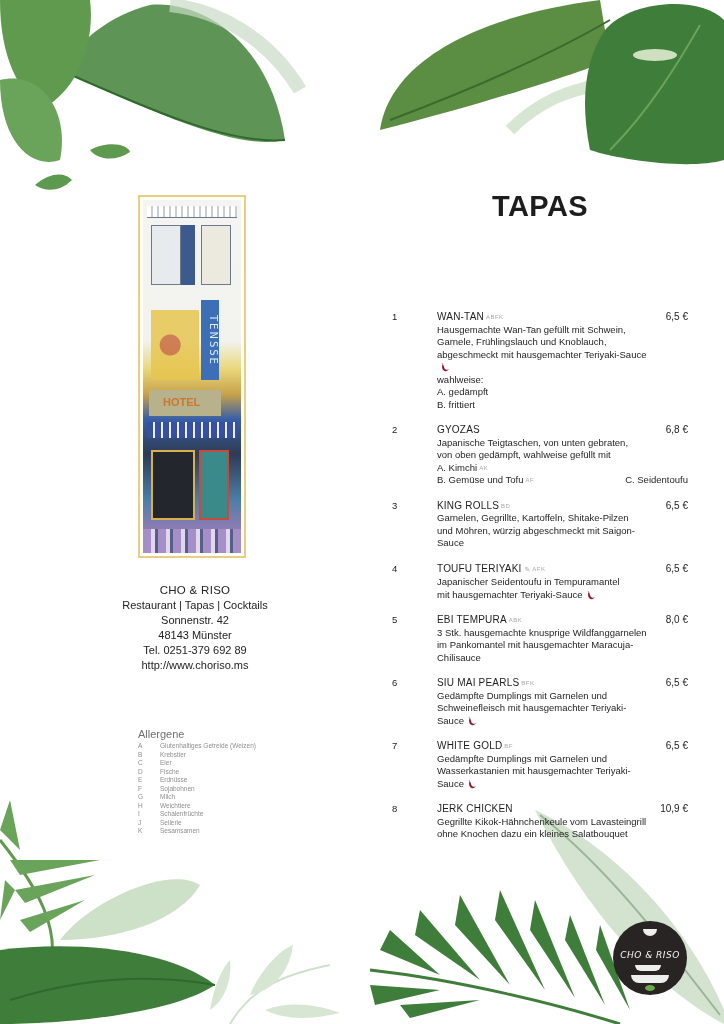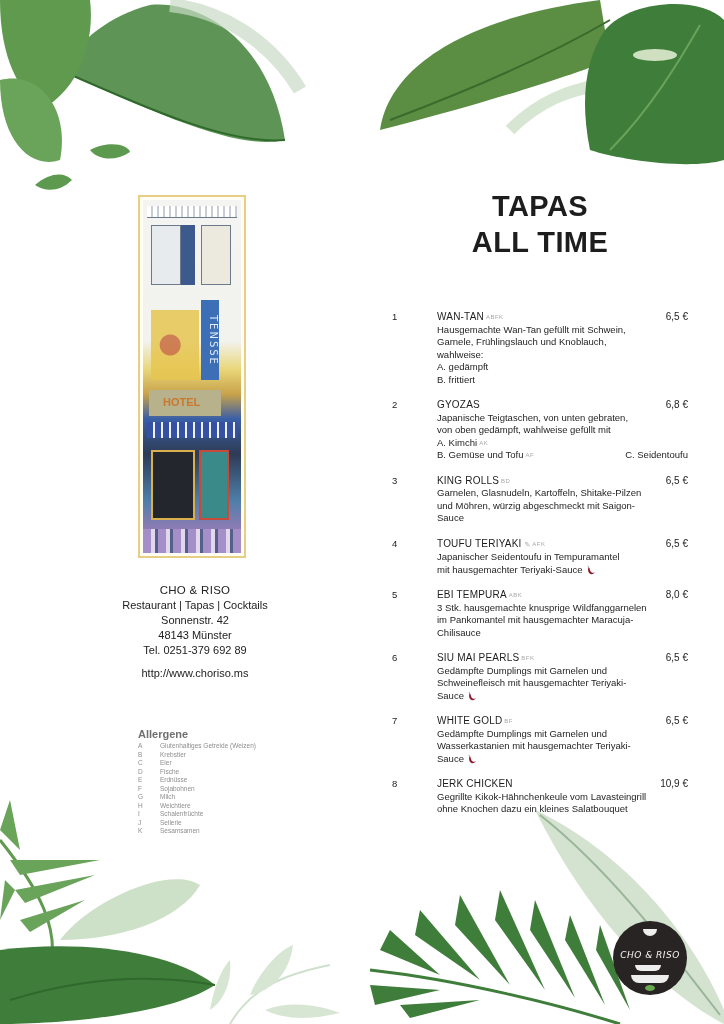--- a/index.html
+++ b/index.html
@@ -26,24 +26,24 @@
   .art .swirl { position:absolute; left:8px; top:110px; width:48px; height:70px; background: radial-gradient(circle at 40% 50%, #c86b3a 0 10px, #e6c54f 11px 40px); opacity:.85; }
   .art .hotel { position:absolute; left:6px; top:190px; width:72px; height:26px; background:#b7b28c; color:#c9782e; font-size:11px; font-weight:bold; padding:6px 11px 0 14px; }
   .art .awning { position:absolute; left:4px; top:222px; right:4px; height:16px; background: repeating-linear-gradient(90deg,#3451a3 0 6px,#f2f2f2 6px 8px); }
   .art .door { position:absolute; left:8px; top:250px; width:44px; height:70px; background:#23262d; border:2px solid #d9b04d; }
   .art .door2 { position:absolute; left:56px; top:250px; width:30px; height:70px; background:#3a8a8a; border:2px solid #c64b3a; }
   .art .base { position:absolute; left:0; bottom:0; right:0; height:24px; background: repeating-linear-gradient(90deg,#a58fc8 0 8px,#e3d7ee 8px 12px,#55608a 12px 15px); }
 
   .info { position: absolute; left: 100px; top: 583px; width: 190px; text-align: center; font-size: 11px; line-height: 15px; color: #222; }
   .info .name { font-size: 11.5px; letter-spacing: .3px; }
   .info .tag { }
-  .info .addr { margin-bottom: 8px; }
+  .info .addr { }
 
   .allergen { position: absolute; left: 138px; top: 728px; width: 150px; color: #8e8e8e; }
-  .allergen h3 { font-weight: bold; font-size: 11px; color: #6f6f6f; margin-bottom: 2px; }
+  .allergen h3 { font-weight: normal; font-size: 11px; color: #6f6f6f; margin-bottom: 2px; }
   .allergen .row { display: flex; font-size: 6.5px; line-height: 8.5px; }
   .allergen .code { width: 22px; }
 
   
   .title { position: absolute; left: 420px; top: 188px; width: 240px; text-align: center; font-weight: bold; font-size: 29px; line-height: 36px; letter-spacing: .4px; color: #1d1d1d; }
 
   .menu { position: absolute; left: 392px; top: 311px; width: 296px; }
   .item { display: flex; position: relative; font-size: 9.5px; line-height: 12.5px; }
   .num { width: 45px; color: #222; }
   .body { flex: 1; padding-right: 40px; }
@@ -192,30 +192,33 @@
       </div>
       <div class="row">
         <span class="code">K</span>
         <span>Sesamsamen</span>
       </div>
     </div>
 </div>
 
 <div class="title">
   <div>TAPAS</div>
-  <div>ALL TIME</div>
 </div>
 
 <div class="menu" id="menu">
     <div class="item" style="margin-bottom: 13px;">
       <div class="num">1</div>
       <div class="body">
         <div><span class="item-name">WAN-TAN</span><span class="sup">ABFK</span></div>
         <div><span>Hausgemachte Wan-Tan gefüllt mit Schwein,</span></div>
         <div><span>Garnele, Frühlingslauch und Knoblauch,</span></div>
+        <div><span>abgeschmeckt mit hausgemachter Teriyaki-Sauce</span><span class="chili"><svg viewBox="0 0 10 11" width="8" height="9">
+              <path d="M2 1 C4 2 3 6 6 8 C8 9 9 8 10 7 C9 10 5 11 3 9 C1 7 1 3 2 1Z" fill="#8a1c2a"></path>
+              <path d="M2 1 L1 0" stroke="#3f7d3a" stroke-width="1"></path>
+            </svg></span></div>
         <div><span>wahlweise:</span></div>
         <div><span>A. gedämpft</span></div>
         <div><span>B. frittiert</span></div>
       </div>
       <div class="price">6,5 €</div>
     </div>
     <div class="item" style="margin-bottom: 13px;">
       <div class="num">2</div>
       <div class="body">
         <div><span class="item-name">GYOZAS</span></div>
@@ -226,21 +229,21 @@
           <span><span>B. Gemüse und Tofu</span><span class="sup">AF</span></span>
           <span>C. Seidentoufu</span>
         </div>
       </div>
       <div class="price">6,8 €</div>
     </div>
     <div class="item" style="margin-bottom: 13px;">
       <div class="num">3</div>
       <div class="body">
         <div><span class="item-name">KING ROLLS</span><span class="sup">BD</span></div>
-        <div><span>Garnelen, Glasnudeln, Kartoffeln, Shitake-Pilzen</span></div>
+        <div><span>Garnelen, Gegrillte, Kartoffeln, Shitake-Pilzen</span></div>
         <div><span>und Möhren, würzig abgeschmeckt mit Saigon-Sauce</span></div>
       </div>
       <div class="price">6,5 €</div>
     </div>
     <div class="item" style="margin-bottom: 13px;">
       <div class="num">4</div>
       <div class="body">
         <div><span class="item-name">TOUFU TERIYAKI</span><span class="veg">✎</span><span class="sup">AFK</span></div>
         <div><span>Japanischer Seidentoufu in Tempuramantel</span></div>
         <div><span>mit hausgemachter Teriyaki-Sauce</span><span class="chili"><svg viewBox="0 0 10 11" width="8" height="9">

